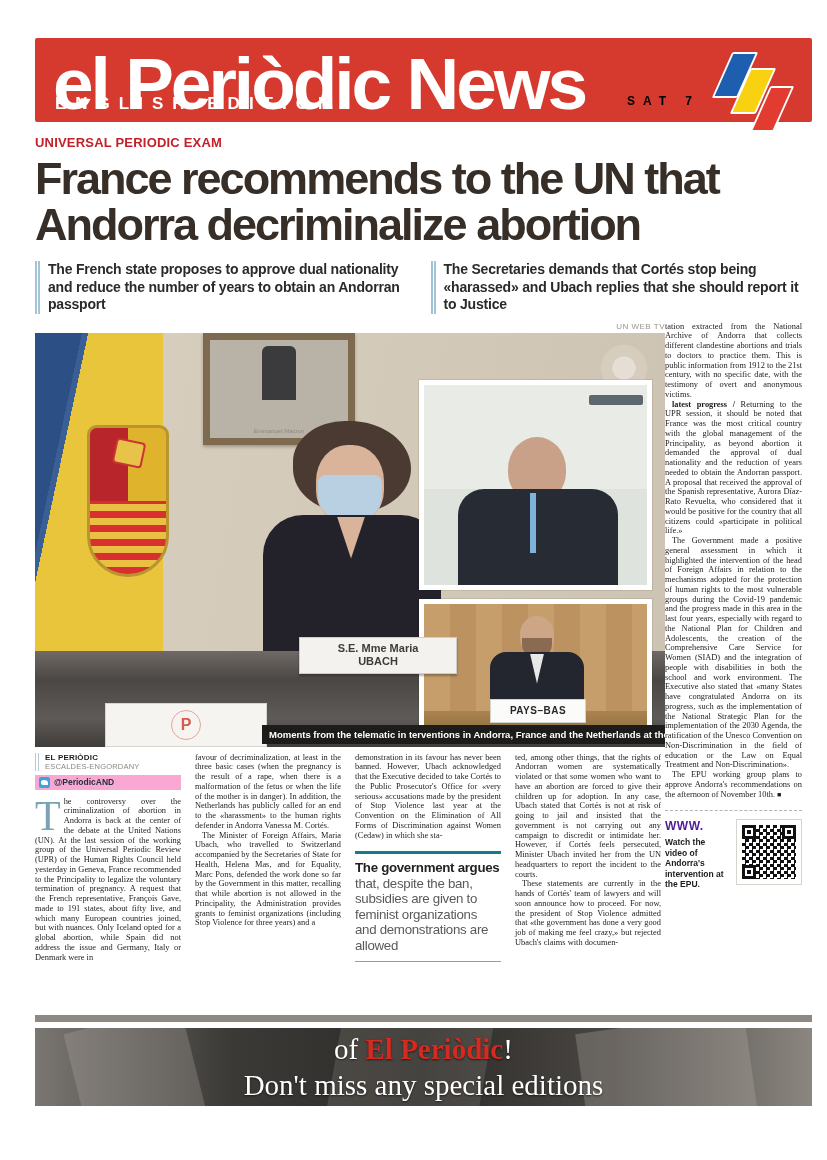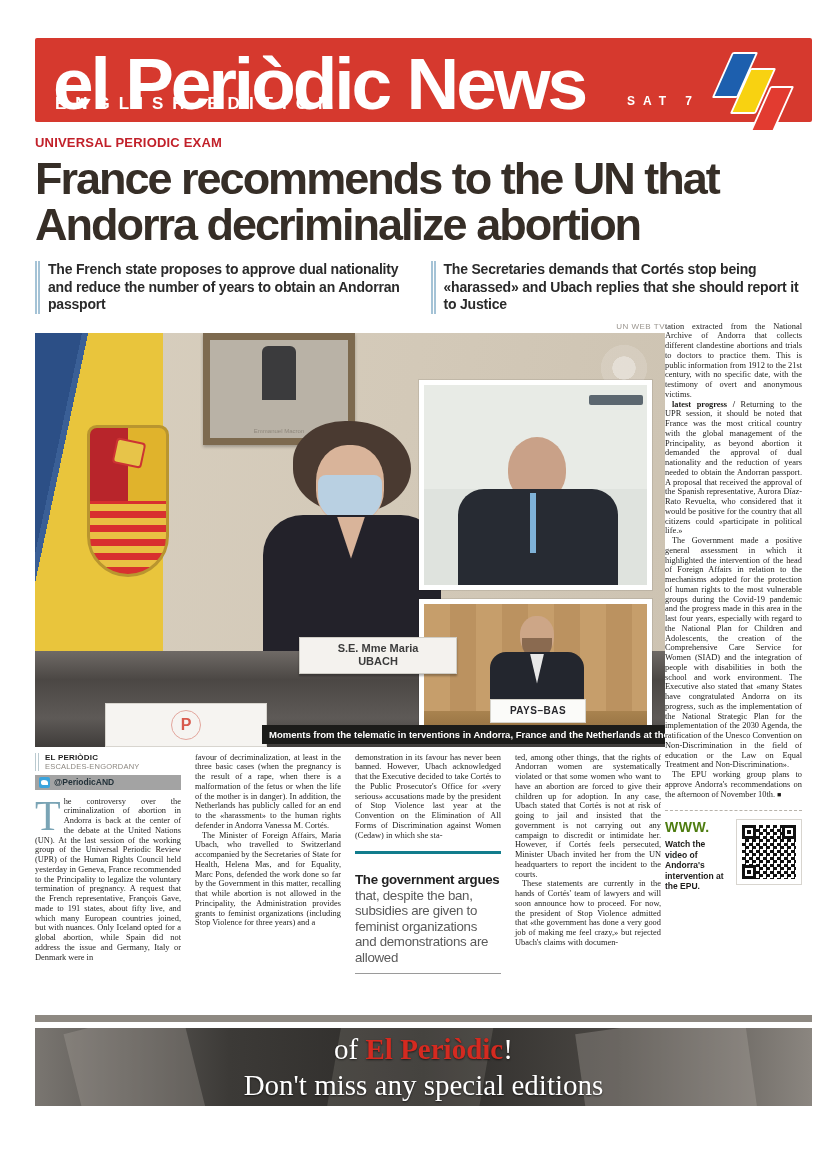--- a/index.html
+++ b/index.html
@@ -6,21 +6,21 @@
   html,body { background:#ffffff; }
   body { font-family:"Liberation Sans", sans-serif; }
   .page { position:relative; width:827px; height:1160px; background:#fff; overflow:hidden; }
   .content { position:absolute; left:35px; top:0; width:777px; }
 
   
   .masthead { position:relative; margin-top:38px; height:84px; background:#d6392e; border-radius:2px; padding:4px 14px 6px 18px; }
   .mast-title { color:#fff; font-weight:bold; font-size:73px; letter-spacing:-3px; line-height:84px; white-space:nowrap; }
   .mast-bottom { position:absolute; left:20px; right:14px; bottom:8px; display:flex; justify-content:space-between; }
   .mast-edition { color:#fff; font-size:17px; font-weight:bold; letter-spacing:9px; }
-  .mast-date { color:#ffffff; font-size:12px; font-weight:bold; letter-spacing:8px; margin-right:98px;text-align:center; }
+  .mast-date { color:#000000; font-size:12px; font-weight:bold; letter-spacing:8px; margin-right:98px;text-align:center; }
   .mast-logo { position:absolute; right:10px; top:12px; width:96px; height:88px; }
   .mast-logo .bar { position:absolute; transform:skewX(-24deg); border:2px solid #fff; border-radius:2px; }
   .bar-blue { left:16px; top:2px; width:26px; height:46px; background:#1d5fae; }
   .bar-yellow { left:34px; top:18px; width:26px; height:46px; background:#f8d211; }
   .bar-red { left:54px; top:36px; width:24px; height:46px; background:#e23b30; }
 
   
   .kicker { margin-top:13px; color:#c2212a; font-size:13px; font-weight:bold; letter-spacing:0.2px; }
   .headline { margin-top:6px; color:#362e27; font-weight:bold; font-size:45px; line-height:46px; letter-spacing:-2px; }
   .standfirst-row { display:flex; gap:14px; margin-top:13px; }
@@ -77,39 +77,39 @@
 
   
   .text-cols { display:flex; gap:14px; margin-top:6px; height:245px; overflow:hidden; }
   .col { width:146px; }
   .serif { font-family:"Liberation Serif", serif; font-size:8.4px; line-height:9.75px; text-align:justify; color:#1d1c1a; }
   .serif p + p { text-indent:7px; }
 
   .byline-block { border-left:4px double #b9c9cf; padding-left:6px; margin-bottom:4px; }
   .byline-pub { font-size:8px; font-weight:bold; color:#1c1c1c; letter-spacing:0.2px; }
   .byline-loc { font-size:7.5px; color:#8c8780; letter-spacing:0.2px; }
-  .twitter-bar { display:flex; align-items:center; gap:4px; background:#a3a3a3; height:15px; padding:0 4px; margin:4px 0 7px 0; }
+  .twitter-bar { display:flex; align-items:center; gap:4px; background:#f9a8d4; height:15px; padding:0 4px; margin:4px 0 7px 0; }
   .tw-icon { width:11px; height:11px; background:#3aa3dc; border-radius:2px; position:relative; flex:0 0 auto; }
   .tw-icon::after { content:""; position:absolute; left:2px; top:3px; width:7px; height:5px; background:#fff; border-radius:60% 90% 10% 60%; }
   .tw-handle { font-size:8.5px; font-weight:bold; color:#23323a; }
   .dropcap { float:left; color:#7aa4b5; font-size:42px; line-height:34px; font-family:"Liberation Serif", serif; padding-right:3px; padding-top:2px; }
 
   
-  .pullquote { margin-top:11px; border-top:3px solid #117c8c; padding-top:18px; }
+  .pullquote { margin-top:11px; border-top:3px solid #117c8c; padding-top:6px; }
   .pq-text { font-size:13.3px; line-height:15.5px; color:#5a5a5a; letter-spacing:-0.3px; }
   .pq-text b { color:#222; }
   .pq-rule { border-bottom:1px solid #9a9a9a; margin-top:8px; }
 
   
   .rail .serif { font-size:8.4px; }
   .end-mark { font-size:7px; color:#1d1c1a; }
   .rail-sep { border-top:1.5px dashed #b7b2aa; margin:10px 0 8px 0; }
   .www-box { display:flex; gap:8px; }
   .www-left { width:64px; flex:1; }
-  .www-label { color:#4d7c0f; font-size:14px; font-weight:bold; letter-spacing:0.5px; }
+  .www-label { color:#4c1d95; font-size:12px; font-weight:bold; letter-spacing:0.5px; }
   .www-text { margin-top:4px; font-size:8.5px; font-weight:bold; color:#1d1c1a; line-height:10.5px; }
   .qr { width:66px; height:66px; border:1px solid #d8d5cf; background:#fff; padding:5px; flex:0 0 auto; }
   .qr-inner { position:relative; width:100%; height:100%;
     background:repeating-conic-gradient(#111 0% 25%, #fff 0% 50%); background-size:7px 7px; }
   .finder { position:absolute; width:14px; height:14px; border:3px solid #111; background:#fff; }
   .finder::after { content:""; position:absolute; left:2px; top:2px; width:4px; height:4px; background:#111; }
   .f1 { left:0; top:0; } .f2 { right:0; top:0; } .f3 { left:0; bottom:0; }
 
   
   .gray-bar { margin-top:17px; height:7px; background:#8e8982; }

